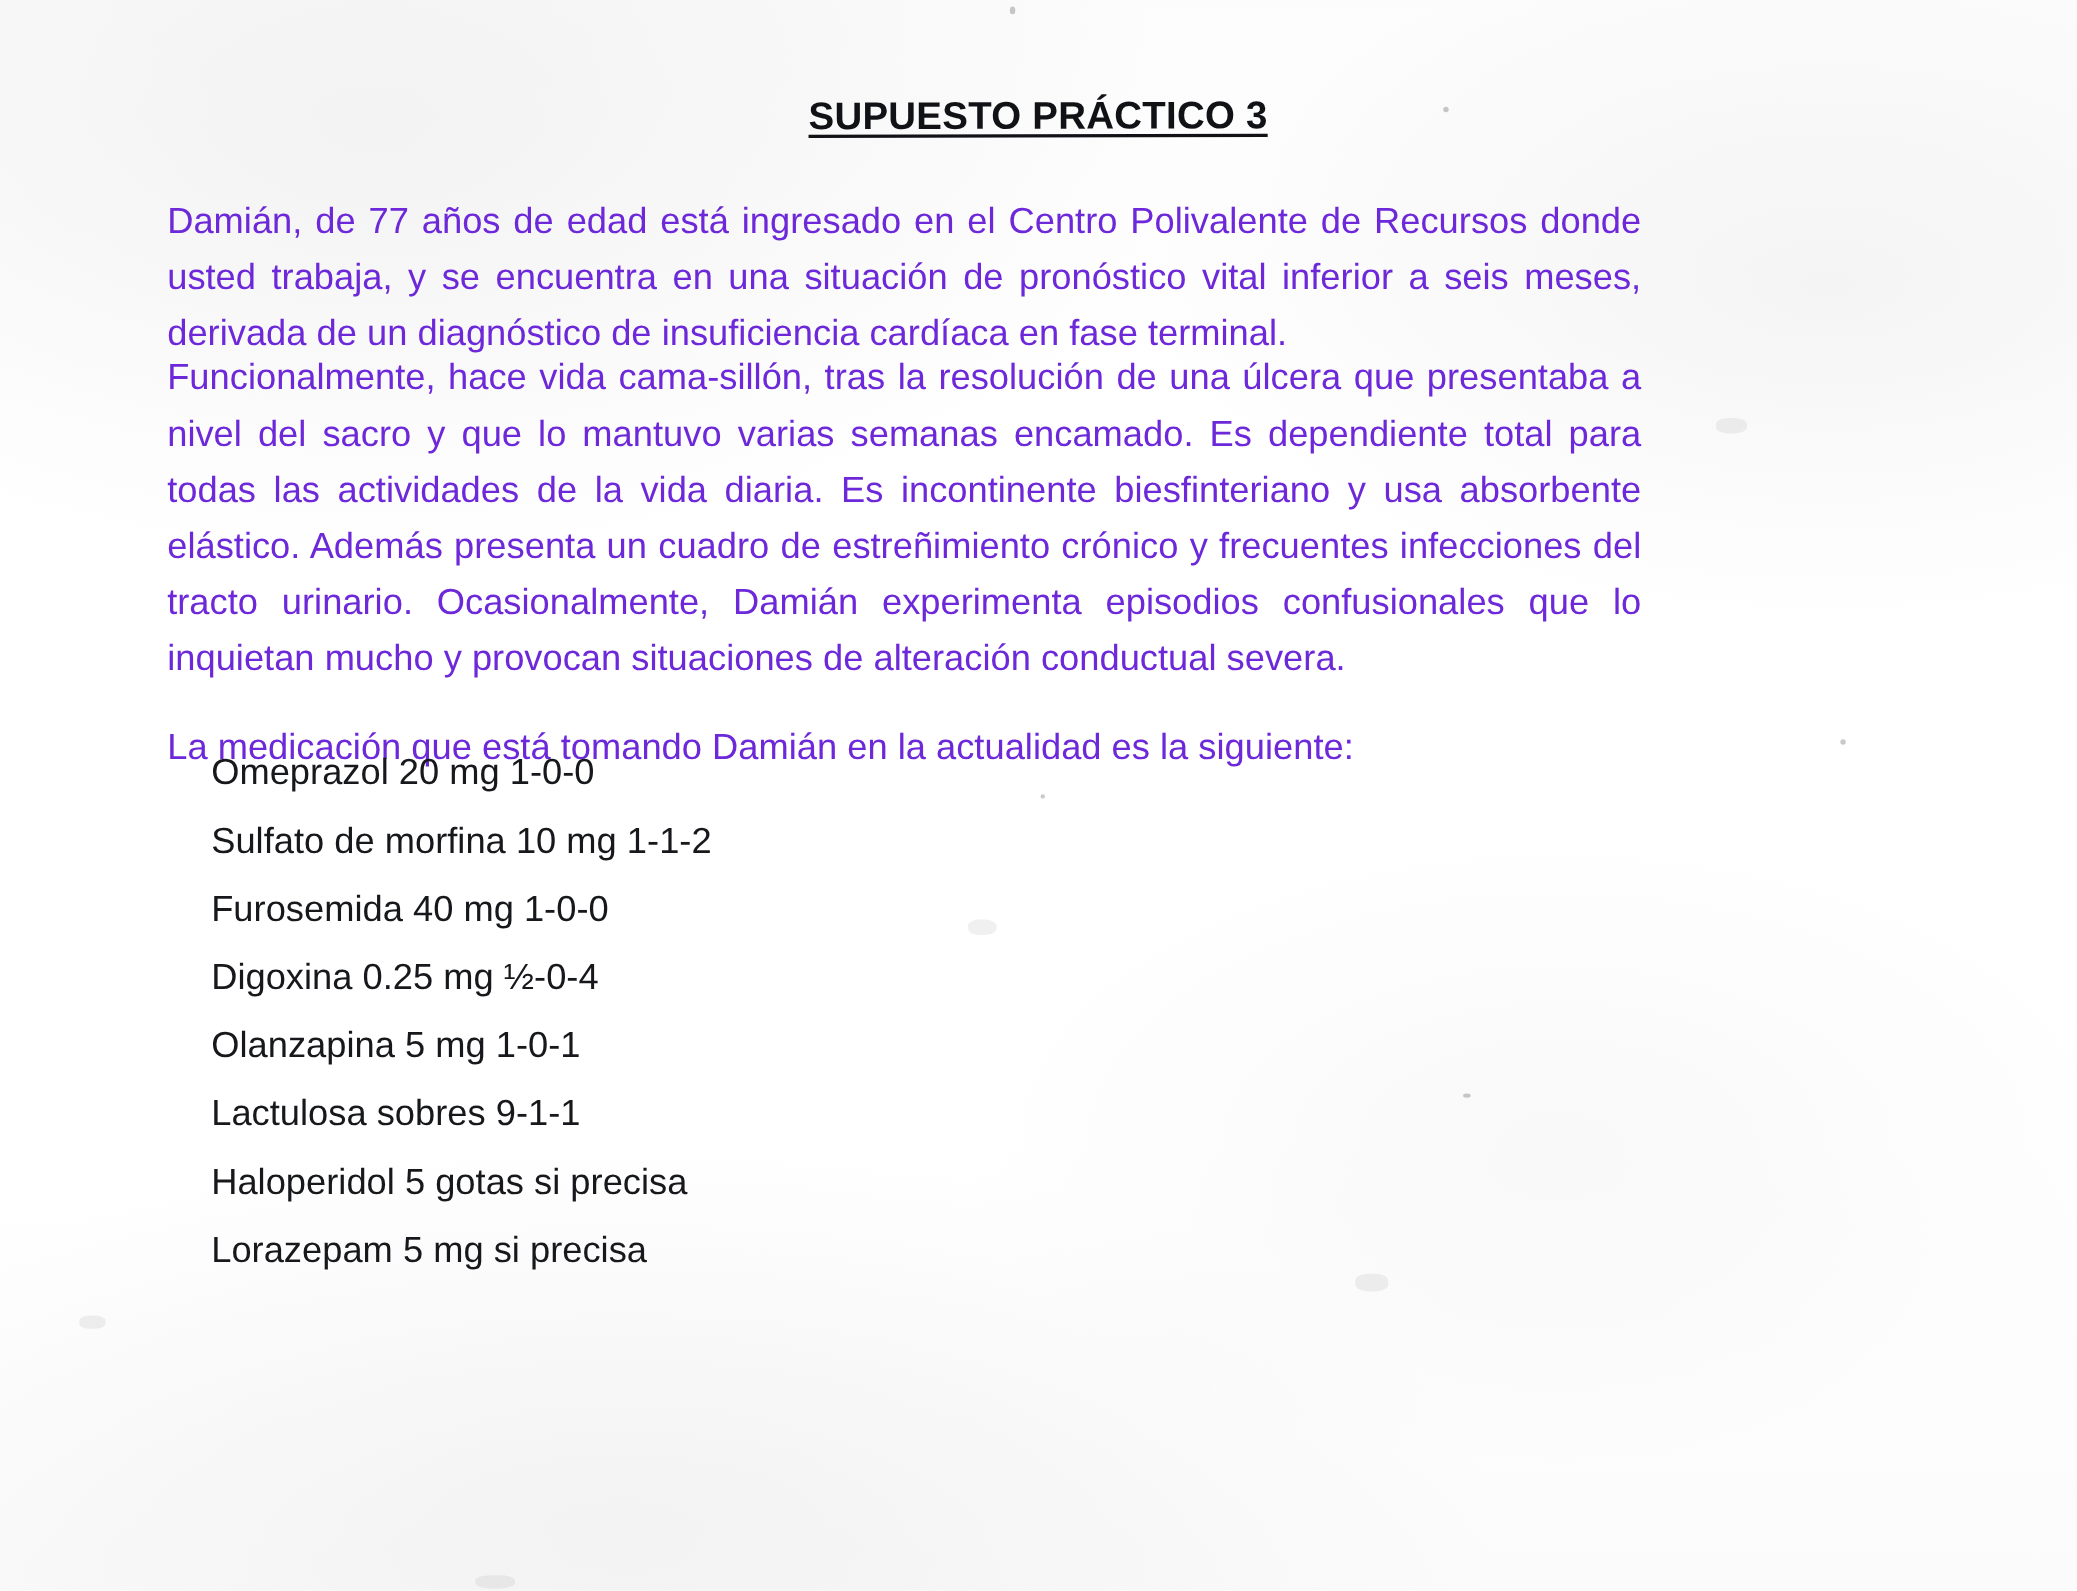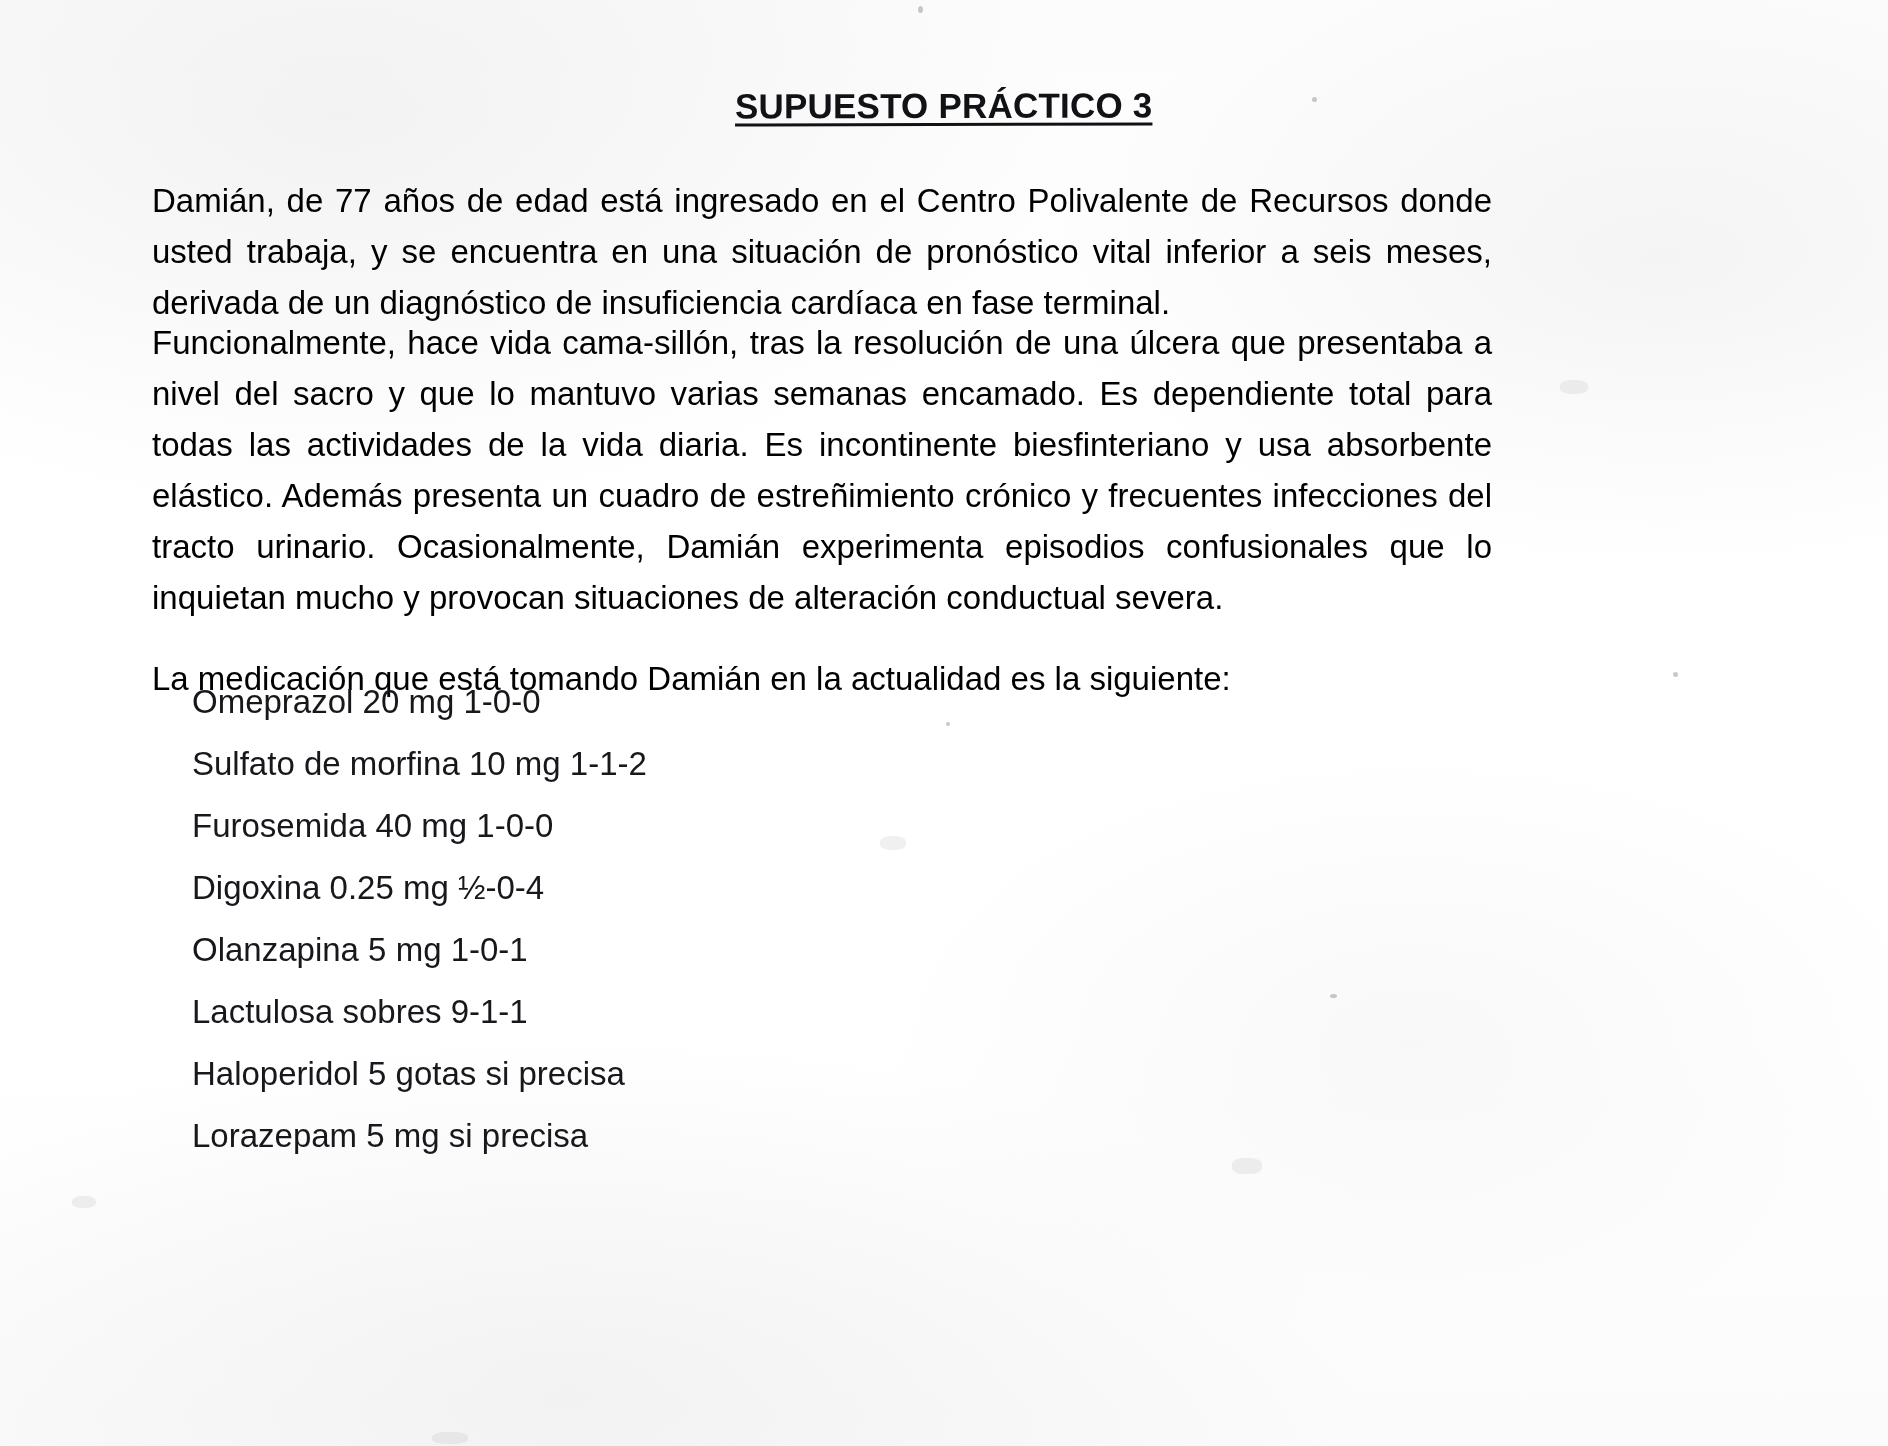--- a/index.html
+++ b/index.html
@@ -61,21 +61,21 @@
 
   
   .para {
     position: absolute;
     left: 152px;
     width: 1340px;
     font-size: 33px;
     line-height: 51px;
     text-align: justify;
     text-justify: inter-word;
-    color: #000000;
+    color: #6d28d9;
   }
   .para.last-left { text-align: left; }
 
   #para-1 { top: 142px; }
   #para-2 { top: 284px; }
   #para-3 { top: 620px; }
 
   
   .med-list {
     position: absolute;

